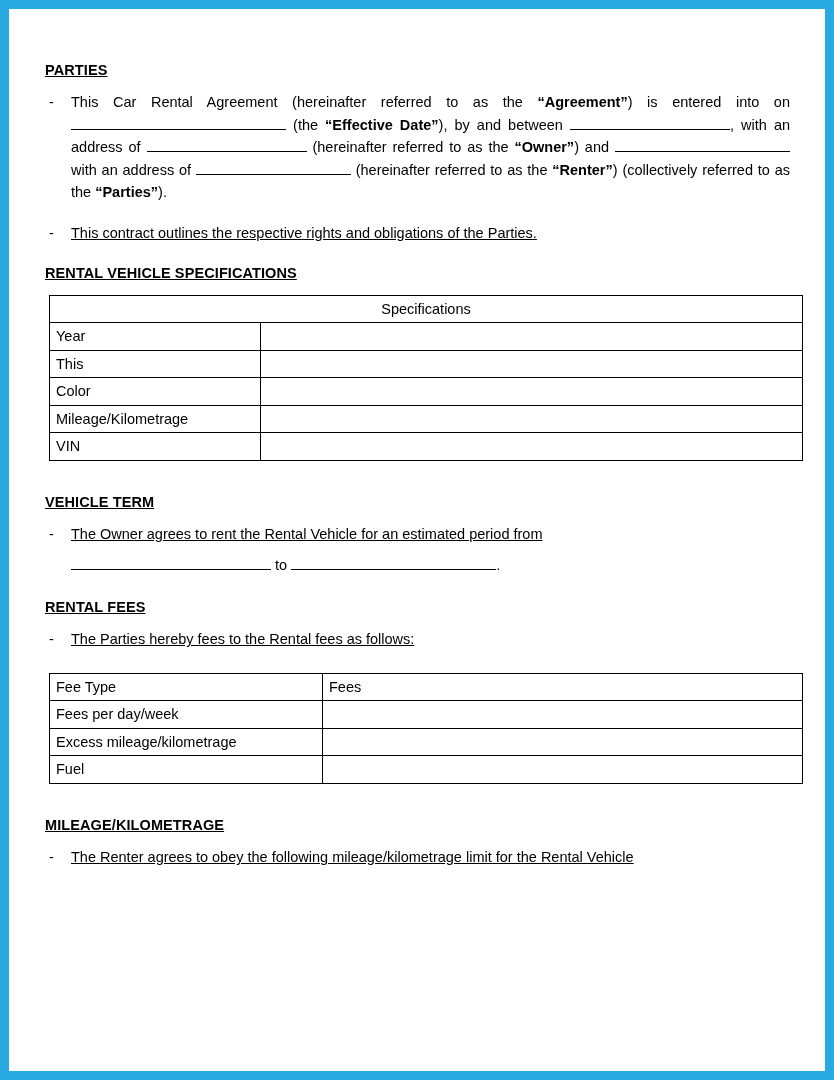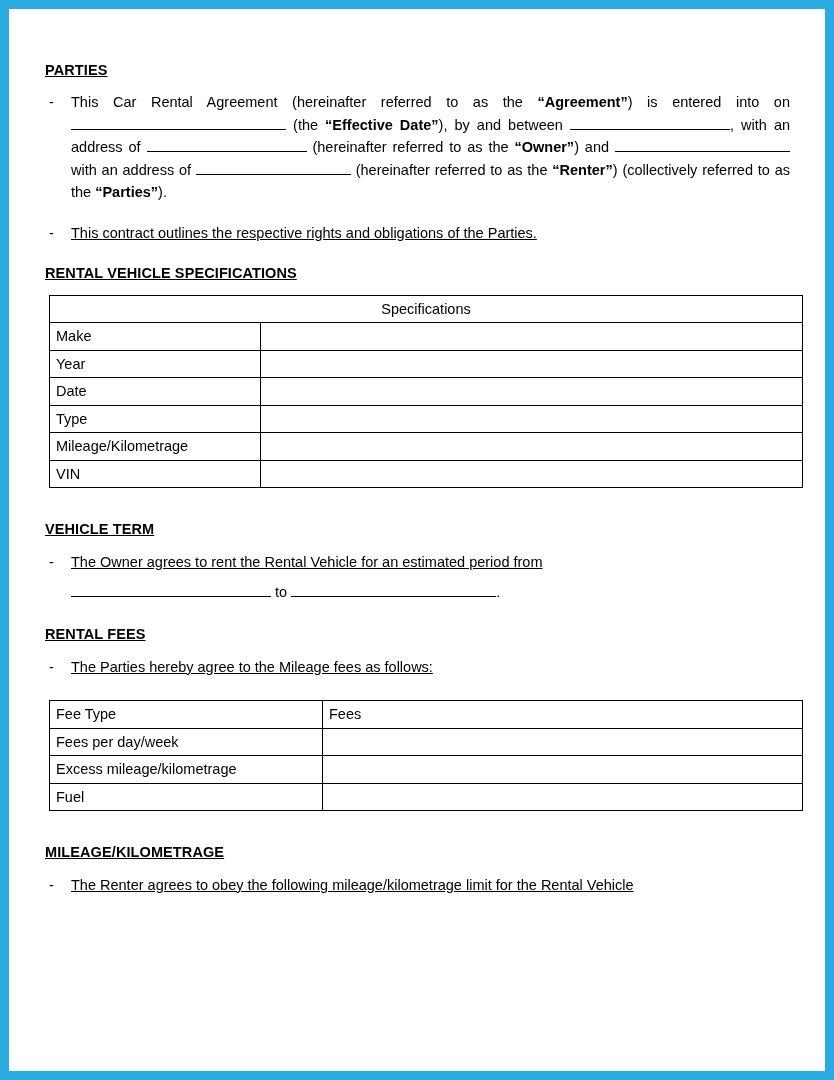--- a/index.html
+++ b/index.html
@@ -118,33 +118,29 @@
     <div class="gap-sm"></div>
 
     <div class="section-heading">RENTAL VEHICLE SPECIFICATIONS</div>
 
     <table class="doc-table">
       <tbody>
           <tr>
         <td class="spec-header" colspan="2">Specifications</td>
       </tr>
       <tr>
-        <td class="spec-label-col">Make</td>
-        <td></td>
-      </tr>
-      <tr>
         <td class="spec-label-col">Year</td>
         <td></td>
       </tr>
       <tr>
-        <td class="spec-label-col">Date</td>
-        <td></td>
-      </tr>
-      <tr>
-        <td class="spec-label-col">Type</td>
+        <td class="spec-label-col">This</td>
+        <td></td>
+      </tr>
+      <tr>
+        <td class="spec-label-col">Color</td>
         <td></td>
       </tr>
       <tr>
         <td class="spec-label-col">Mileage/Kilometrage</td>
         <td></td>
       </tr>
       <tr>
         <td class="spec-label-col">VIN</td>
         <td></td>
       </tr>
@@ -164,21 +160,21 @@
       <span>to</span>
       <span class="blank b-term2"></span><span>.</span>
     </div>
 
     <div class="gap-md"></div>
 
     <div class="section-heading">RENTAL FEES</div>
 
     <div class="bullet-row">
       <span class="dash">-</span>
-      <span class="bullet-text nojust">The Parties hereby agree to the Mileage fees as follows:</span>
+      <span class="bullet-text nojust">The Parties hereby fees to the Rental fees as follows:</span>
     </div>
 
     <div class="gap-sm"></div>
 
     <table class="doc-table">
       <tbody>
           <tr>
         <td class="fee-label-col">Fee Type</td>
         <td>Fees</td>
       </tr>

